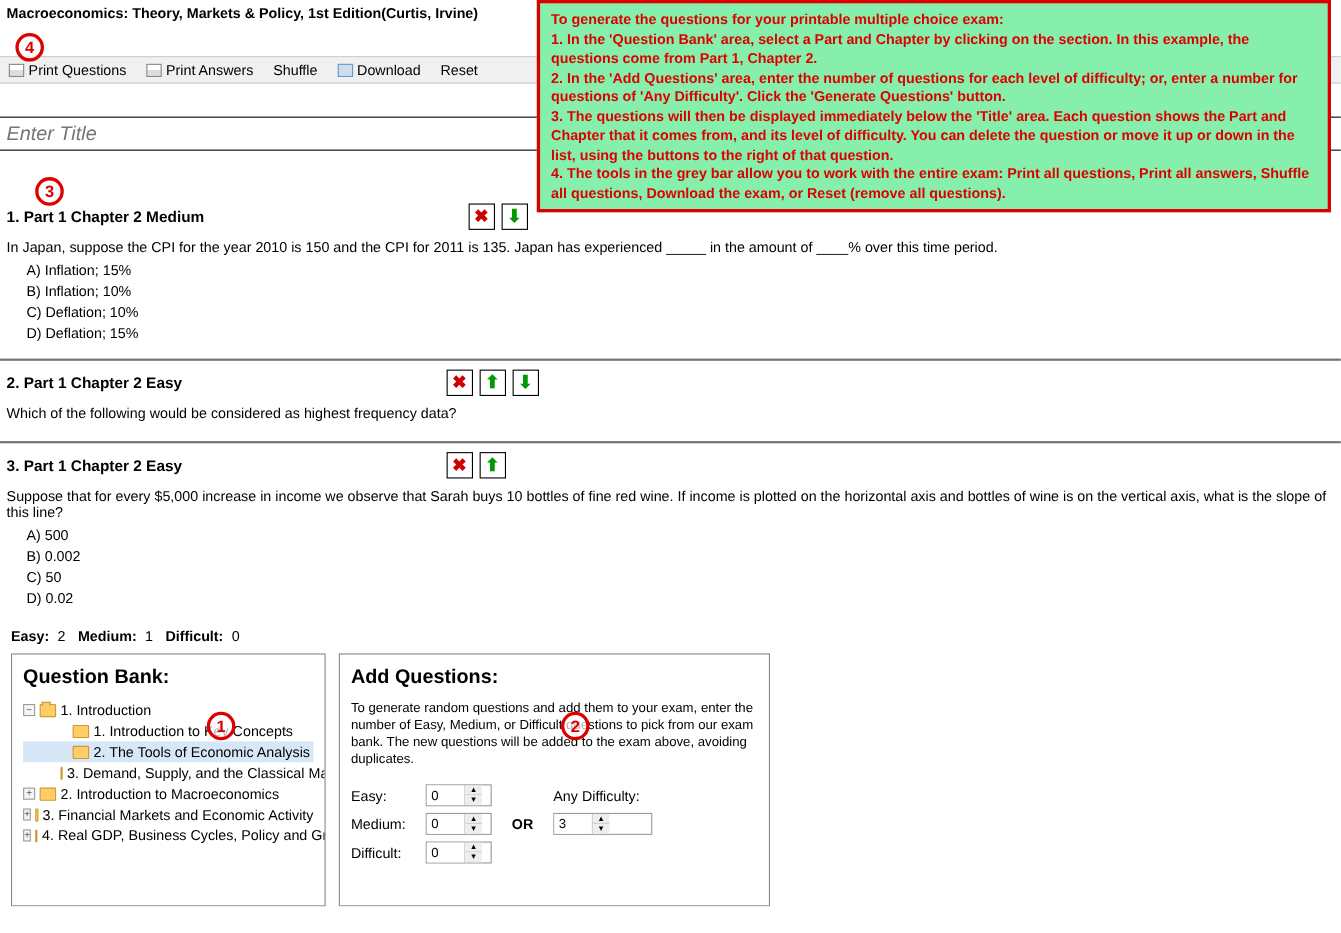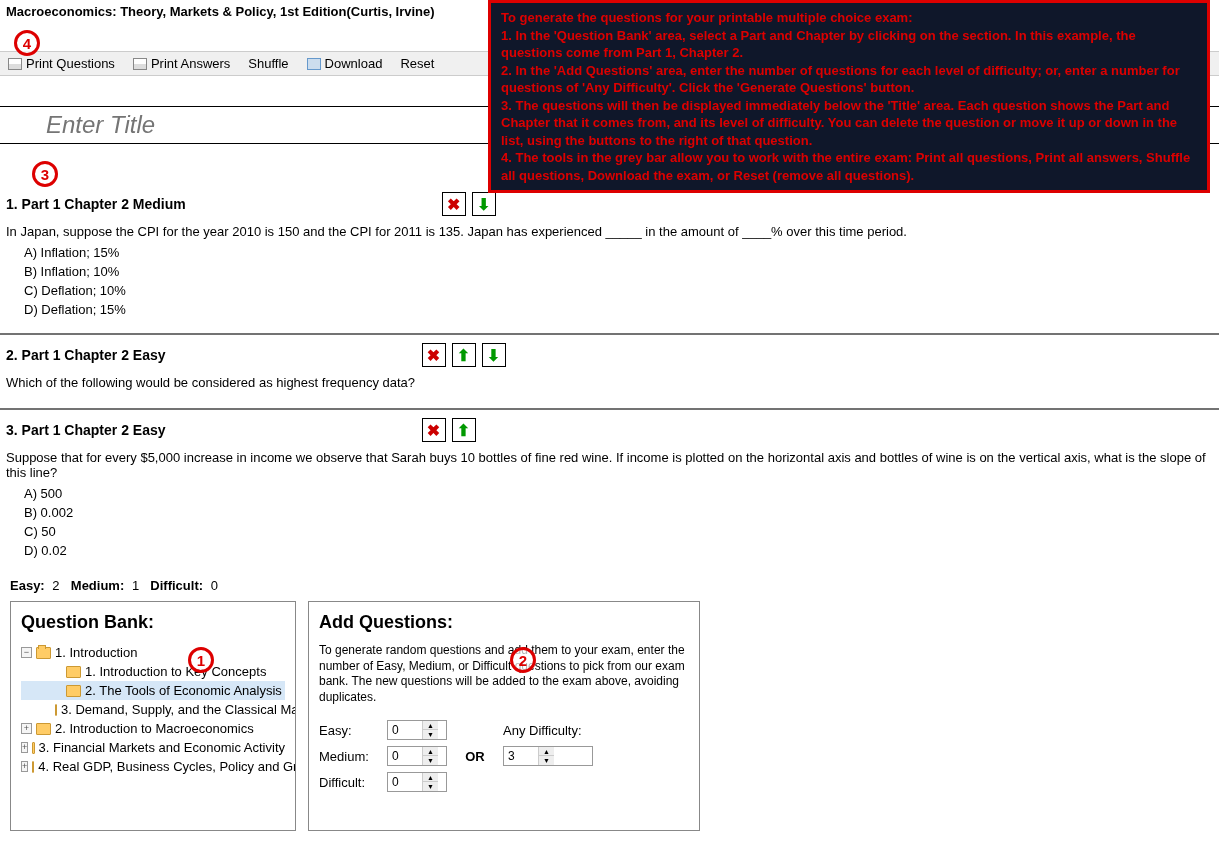--- a/index.html
+++ b/index.html
@@ -3,24 +3,24 @@
 <meta charset="utf-8">
 <style>
   * { box-sizing: border-box; margin: 0; padding: 0; }
   body { font-family: Arial, Helvetica, sans-serif; font-size: 13px; color: #000; background: #fff; width: 1219px; position: relative; }
   .header-title { font-weight: bold; font-size: 13px; padding: 4px 6px; }
   .toolbar { background: #f0f0f0; border-top: 1px solid #ccc; border-bottom: 1px solid #ccc; padding: 4px 8px; display: flex; align-items: center; gap: 18px; margin-top: 28px; }
   .toolbar-item { display: flex; align-items: center; gap: 4px; cursor: pointer; font-size: 13px; }
   .print-icon { width: 14px; height: 12px; border: 1px solid #888; background: linear-gradient(#fff 50%, #ddd 50%); display:inline-block; position:relative;}
   .dl-icon { width:14px; height:12px; background:#cde; border:1px solid #69c; display:inline-block; position:relative;}
   .title-input-wrap { border-top:1px solid #000; border-bottom:1px solid #000; margin-top:30px; padding: 4px 6px; }
-  .title-input { width: 440px; border: none; font-size: 24px; font-style: italic; color: #888; outline:none; background:transparent;margin-left:40px;}
+  .title-input { width: 440px; border: none; font-size: 18px; font-style: italic; color: #888; outline:none; background:transparent;}
   .question-block { border-top: 2px solid #737373; padding: 6px 0 10px 0; margin-top:4px;}
   .question-block:first-of-type { border-top:none; margin-top:40px;}
-  .q-header { display:flex; align-items:center; gap:16px; padding: 2px 6px;}
+  .q-header { display:flex; align-items:center; gap:0; padding: 2px 6px;}
   .q-header-title { font-weight:bold; font-size:14px;}
   .q-controls { margin-left: 244px; display:flex; gap:6px;}
   .icon-btn { width:24px; height:24px; border:1px solid #000; display:flex; align-items:center; justify-content:center; cursor:pointer; font-size:16px; font-weight:bold; background:#fff;}
   .icon-delete { color:#c00; }
   .icon-up { color:#090; }
   .icon-down { color:#090; }
   .q-text { padding: 6px 6px 4px 6px; font-size:13px;}
   .q-answers { padding: 0 6px 0 24px; }
   .q-answers div { padding: 2px 0; font-size:13px;}
   .summary { padding: 8px 10px; font-size:13px; font-weight:bold;}
@@ -38,21 +38,21 @@
   .folder-icon.open::before { content:''; position:absolute; top:-3px; left:1px; width:6px; height:3px; background:#fc6; border:1px solid #c93; border-bottom:none;}
   .tree-indent2 { padding-left: 36px;}
   .tree-row.selected { background:#d6e7f7;}
   .addq-desc { font-size:12px; margin-bottom:15px; line-height:1.3;}
   .addq-grid { display:grid; grid-template-columns: 60px 60px 40px 90px 60px; align-items:center; gap:6px 8px; font-size:13px;}
   .num-input-wrap { display:flex; border:1px solid #999;}
   .num-input { width:34px; border:none; text-align:left; padding:2px 4px; font-size:12px; outline:none;}
   .spinner { width:16px; display:flex; flex-direction:column; border-left:1px solid #ccc;}
   .spinner div { height:9px; font-size:7px; display:flex; align-items:center; justify-content:center; background:#eee; cursor:pointer;}
   .spinner div:first-child{border-bottom:1px solid #ccc;}
-  .instruction-box { position:absolute; top:0; left:488px; width:722px; border:3px solid #d00; padding:6px 10px; background:#0f172a; color:#d00; font-size:13px; font-weight:bold; line-height:1.35; z-index:10;}
+  .instruction-box { position:absolute; top:0; left:488px; width:722px; border:3px solid #d00; padding:6px 10px; background:#86efac; color:#d00; font-size:13px; font-weight:bold; line-height:1.35; z-index:10;}
   .circle-marker { position:absolute; width:26px; height:26px; border:3px solid #d00; border-radius:50%; color:#d00; font-weight:bold; font-size:15px; display:flex; align-items:center; justify-content:center; background:rgba(255,255,255,0.7); z-index:9;}
   .m4 { top:30px; left:14px;}
   .m3 { top:161px; left:32px;}
   .m1 { top:647px; left:188px;}
   .m2 { top:647px; left:510px;}
   .or-cell { text-align:center; font-weight:bold;}
 </style>
 </head>
 <body>
 

